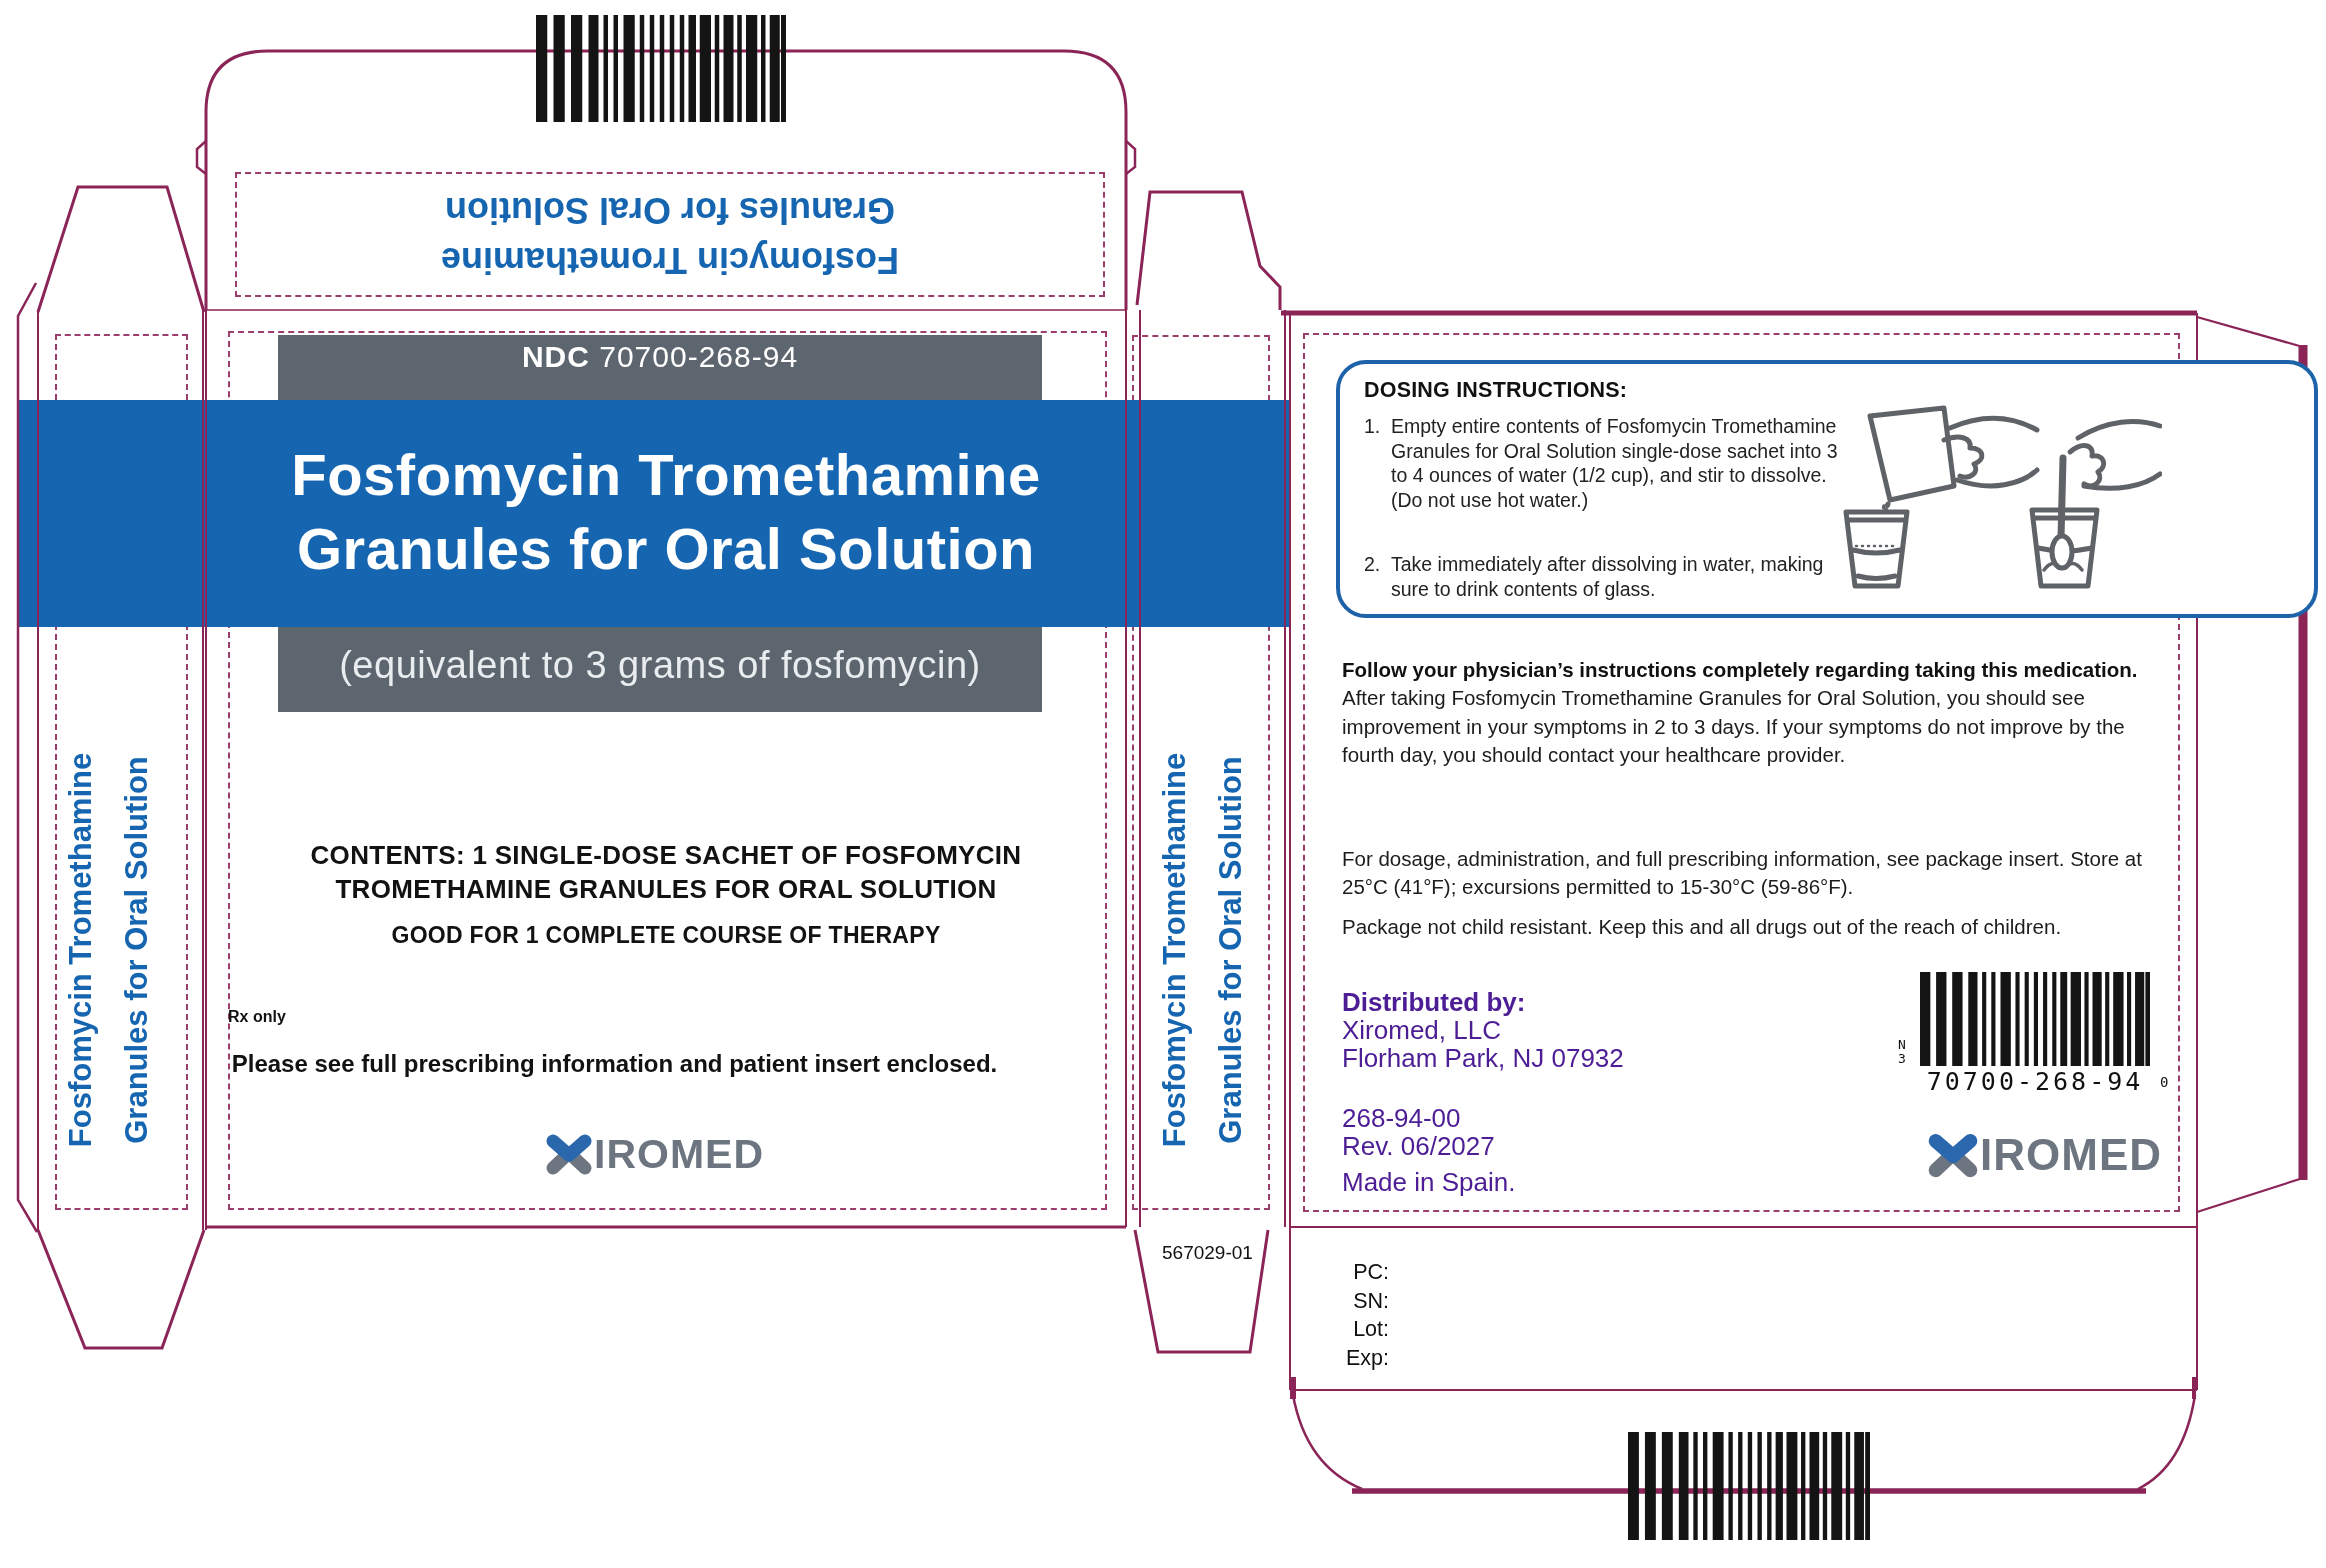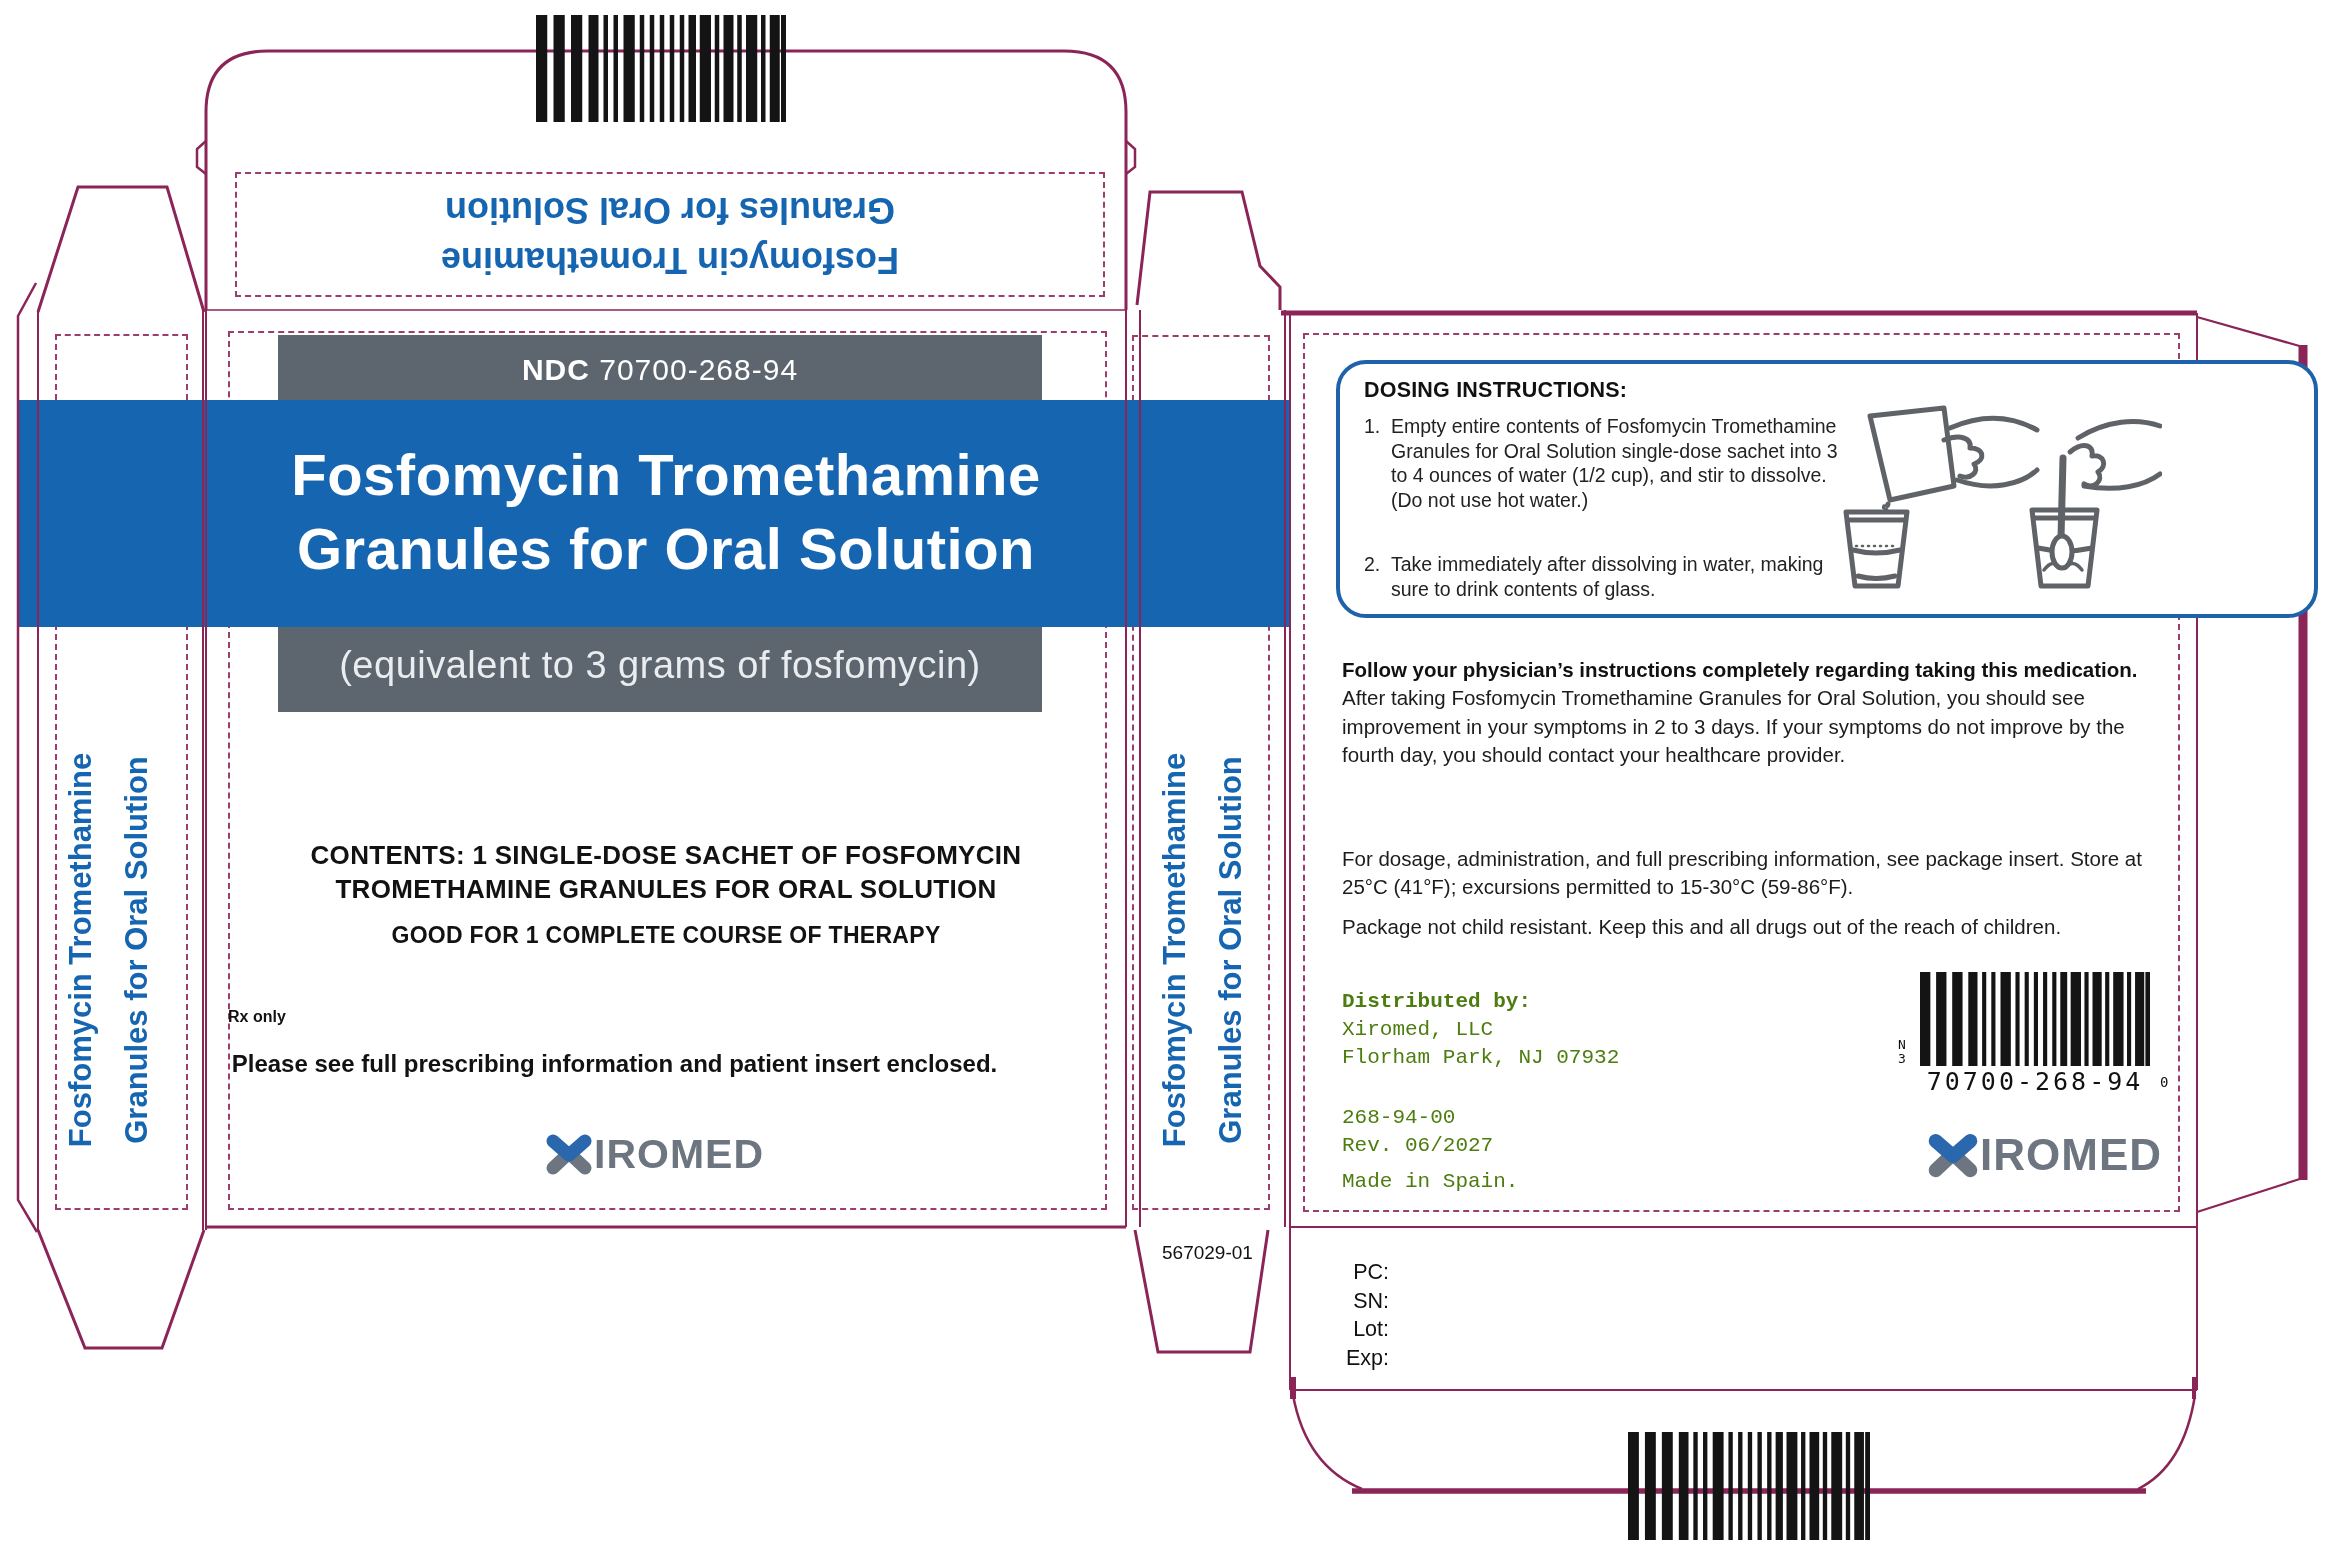--- a/index.html
+++ b/index.html
@@ -34,21 +34,21 @@
   .rot-ccw { transform:rotate(-90deg); }
   .rot-180 { transform:rotate(180deg); }
   .flap-title { color:#1565b0; font-weight:bold; font-size:36px; line-height:50px; text-align:center; }
 
   .dosing-box { border:4px solid #1e62a9; border-radius:30px; background:#fff; }
   .dosing-title { font-weight:bold; font-size:21.5px; color:#111; letter-spacing:.2px; }
   .step { display:flex; font-size:19.5px; line-height:24.5px; color:#222; }
   .step-num { width:27px; flex:none; }
   .para { font-size:20.5px; line-height:28.3px; color:#1c1c1c; }
   .para b { font-weight:bold; color:#111; }
-  .addr { font-size:21px; line-height:28px; color:#4d7c0f;font-family:Liberation Mono, monospace; }
+  .addr { font-size:26px; line-height:28px; color:#4c1d95; }
   .addr .b { font-weight:bold; }
 
   .mono { font-family:"DejaVu Sans Mono", monospace; }
   .bc-digits { font-size:25px; letter-spacing:3px; color:#111; display:flex; justify-content:center; }
   .bc-n3 { font-size:13px; line-height:14px; color:#111; text-align:center; }
   .bc-zero { font-size:14px; color:#111; }
 
   .track { font-size:21.5px; line-height:28.7px; color:#111; }
   .plate { font-size:19px; color:#111; }
 
@@ -144,21 +144,21 @@
     <use href="#bars"></use>
   </svg>
 
   <div class="abs z-content" style="left:235px; top:172px; width:870px; height:125px; display:flex; align-items:center; justify-content:center;">
     <div class="flap-title rot-180">
       <div>Fosfomycin Tromethamine</div>
       <div>Granules for Oral Solution</div>
     </div>
   </div>
 
-  <div class="abs z-content ndc-line" style="left:278px; top:353px; width:764px;">
+  <div class="abs z-content ndc-line" style="left:278px; top:340px; width:764px;">
     <b>NDC</b>&nbsp;<span>70700-268-94</span>
   </div>
 
   <div class="abs z-content main-title" style="left:206px; top:438px; width:920px;">
     <div>Fosfomycin Tromethamine</div>
     <div>Granules for Oral Solution</div>
   </div>
 
   <div class="abs z-content equiv" style="left:278px; top:644px; width:764px;">(equivalent to 3 grams of fosfomycin)</div>
 

